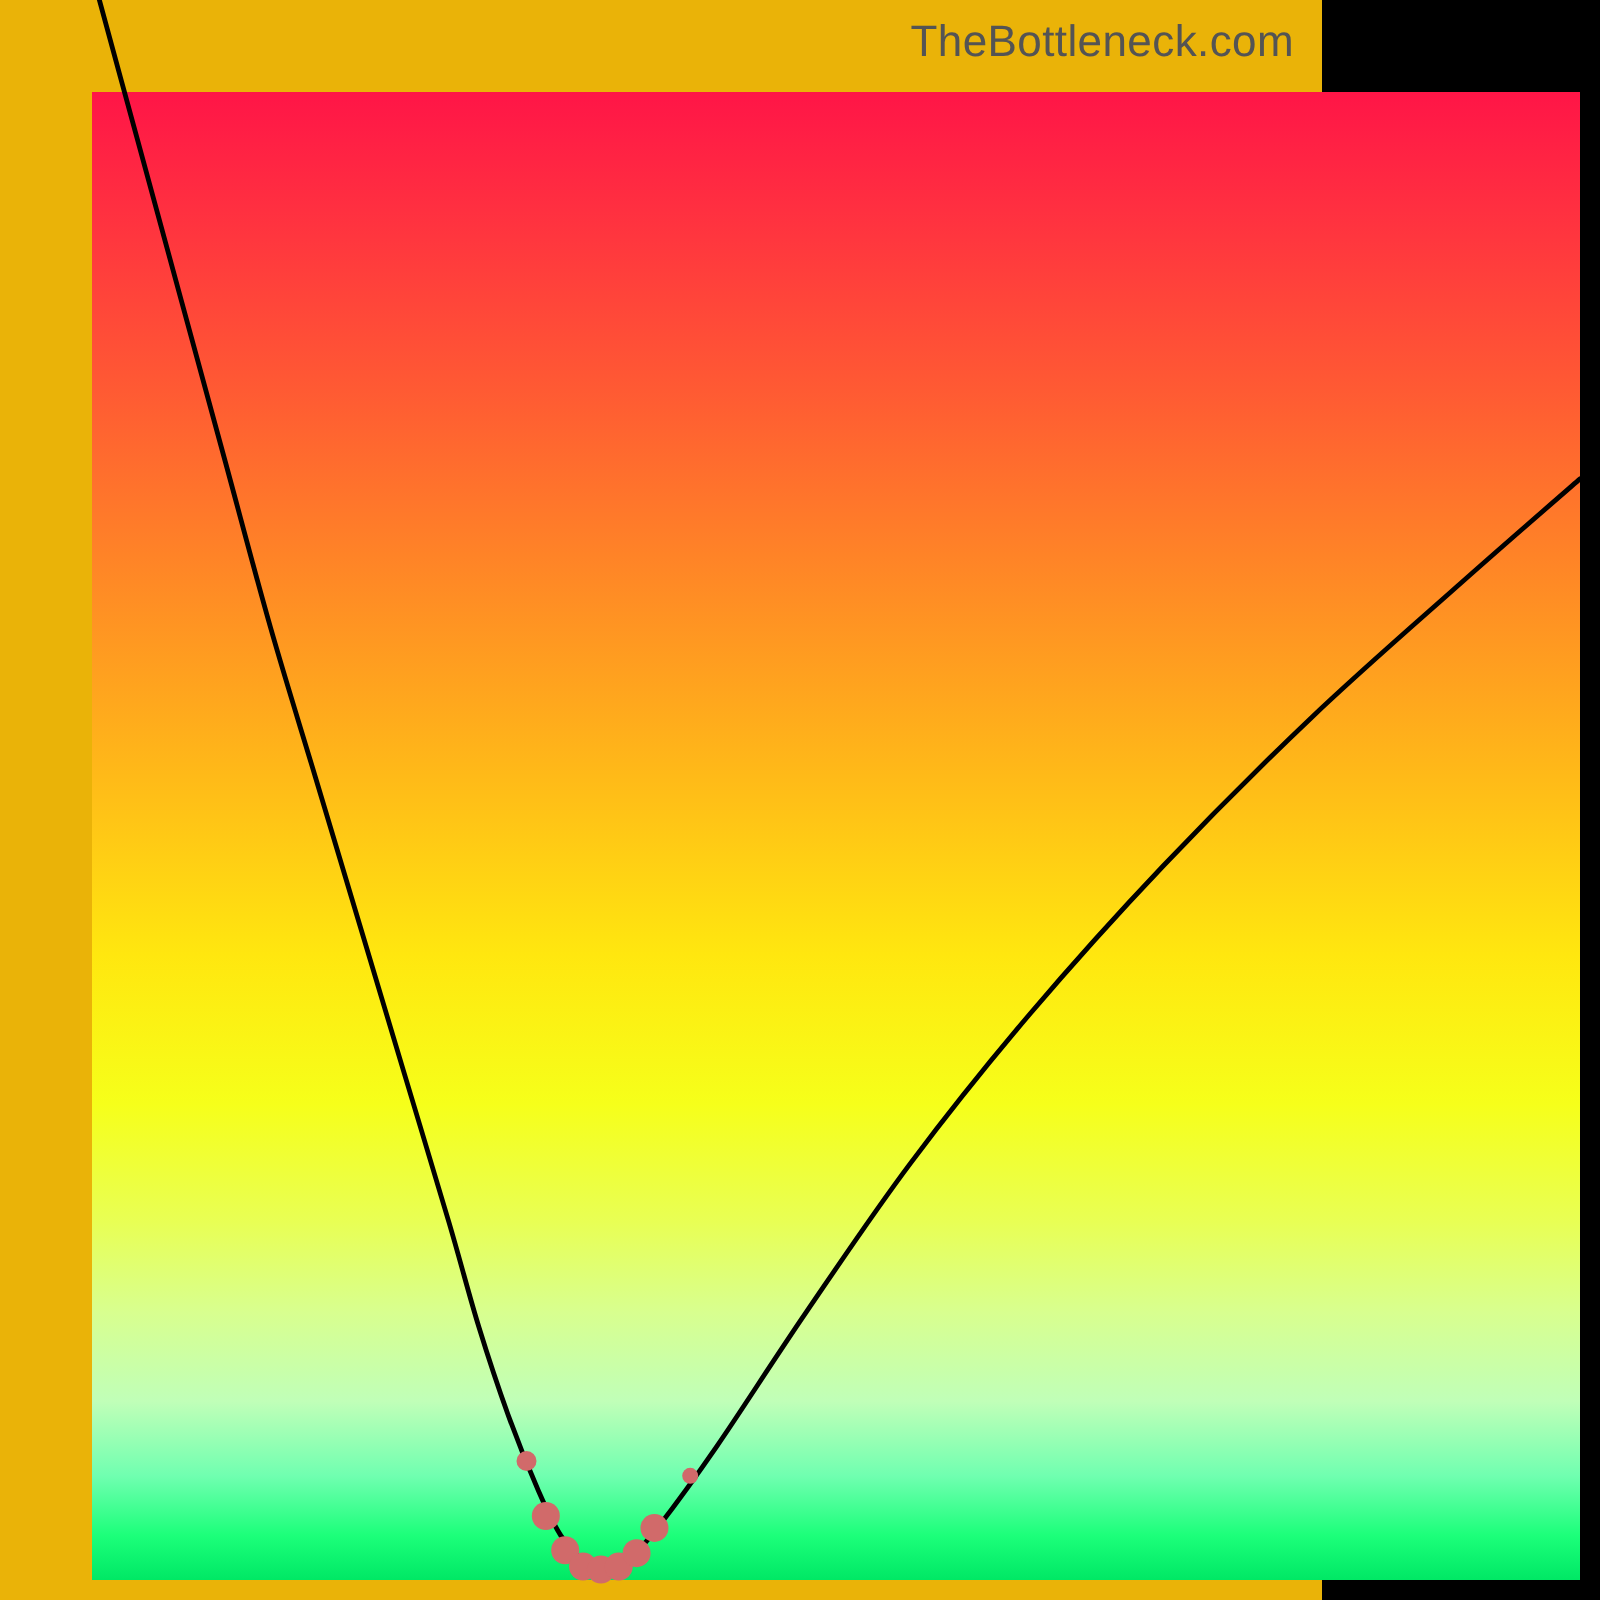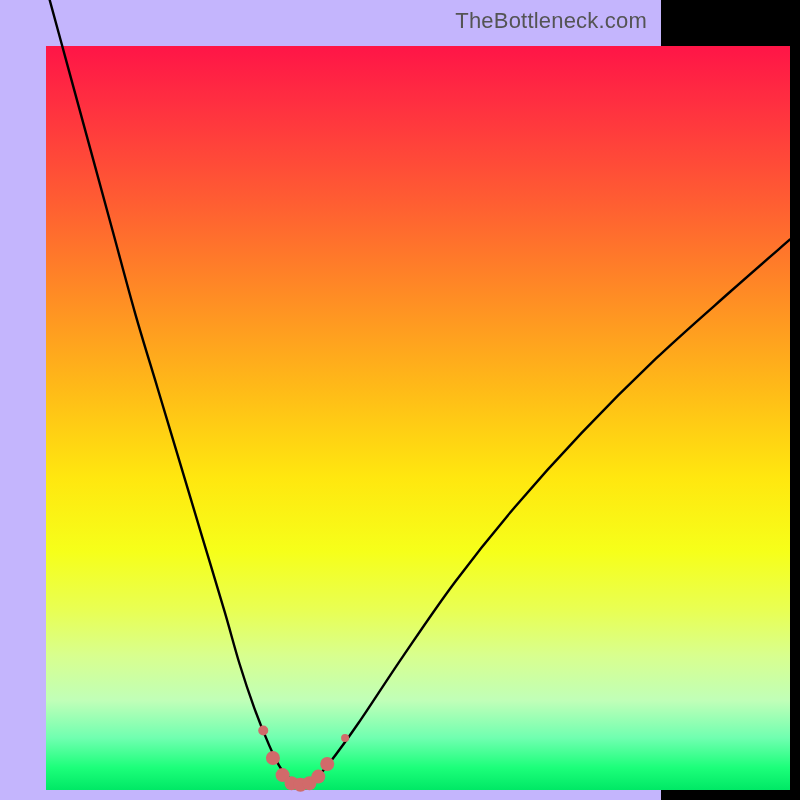--- a/index.html
+++ b/index.html
@@ -10,21 +10,21 @@
     background: #000;
     overflow: hidden;
     font-family: Arial, Helvetica, sans-serif;
   }
   .frame {
     position: absolute;
     left: 0;
     top: 0;
     width: 661px;
     height: 800px;
-    background: #c4b5fd;
+    background: #eab308;
   }
   .plot {
     position: absolute;
     left: 46px;
     top: 46px;
     width: 744px;
     height: 744px;
     
     background: linear-gradient(
       to bottom,

